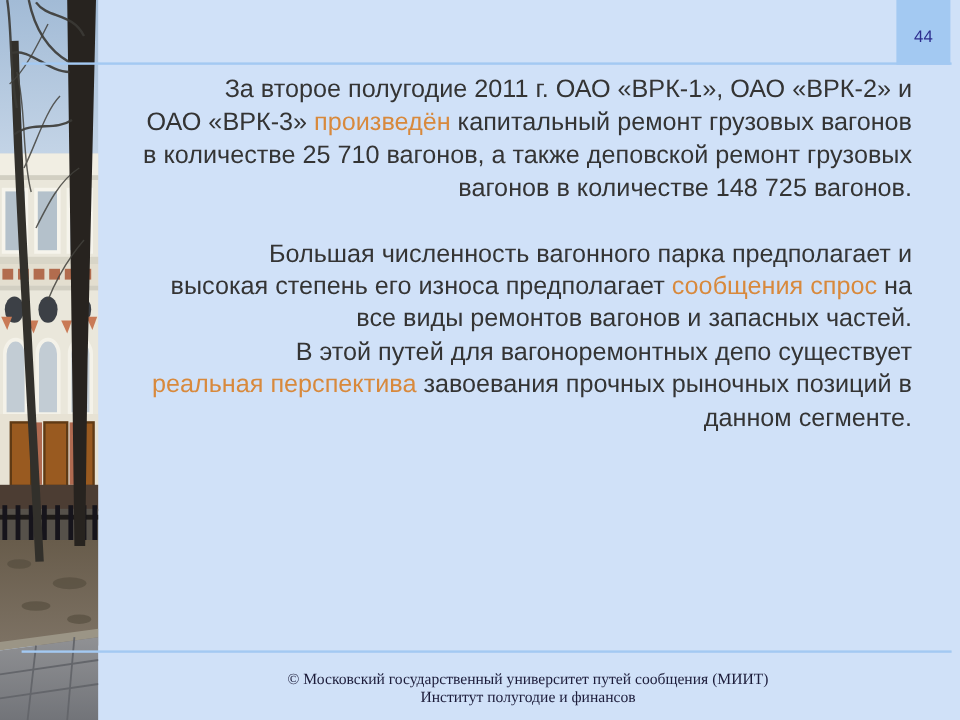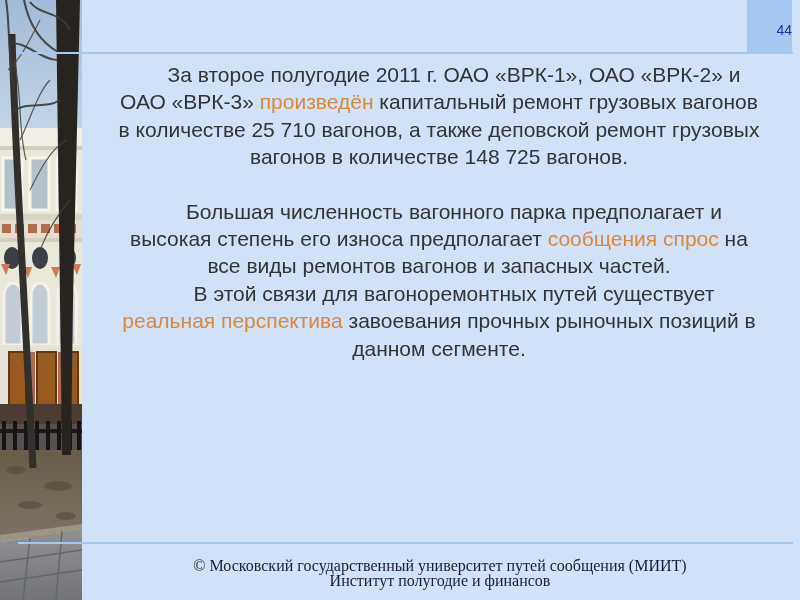--- a/index.html
+++ b/index.html
@@ -23,40 +23,40 @@
     position:absolute;left:0;top:0;width:82px;height:600px;overflow:hidden;
   }
   .rule{
     position:absolute;height:2px;background:var(--divider);
   }
   .rule-top{left:18px;top:52px;width:775px;}
   .rule-bottom{left:18px;top:542px;width:775px;}
   .page-box{
     position:absolute;left:747px;top:0;width:45px;height:54px;
     background:var(--page-box);
-    display:flex;align-items:center;justify-content:flex-end;
+    display:flex;align-items:center;justify-content:center;
   }
   .page-box span{
     color:var(--page-number-text);
     font-size:14px;
     padding-top:6px;
   }
   .body-text{
     position:absolute;left:118px;top:61px;width:642px;
     font-size:21px;line-height:27.4px;color:var(--body-text);
-    text-align:center;
+    text-align:right;
   }
   .para{text-indent:30px;}
   .para-gap{margin-bottom:27px;}
   .accent{color:var(--accent-text);}
   .footer{
     position:absolute;left:90px;right:10px;top:559px;
     text-align:center;
     font-family:"Liberation Serif", serif;
-    font-size:16px;line-height:14.5px;
+    font-size:13px;line-height:14.5px;
     color:var(--footer-text);
   }
 </style>
 </head>
 <body>
 
 <div class="slide">
 
   <div class="photo">
     <svg width="82" height="600" viewBox="0 0 82 600" xmlns="http://www.w3.org/2000/svg">
@@ -180,21 +180,21 @@
   </div>
 
   <div class="rule rule-top"></div>
   <div class="page-box">
     <span>44</span>
   </div>
 
   <div class="body-text">
     <p class="para para-gap"><span>За второе полугодие 2011 г. ОАО «ВРК-1», ОАО «ВРК-2» и ОАО «ВРК-3» </span><span class="accent">произведён</span><span> капитальный ремонт грузовых вагонов в количестве 25 710 вагонов, а также деповской ремонт грузовых вагонов в количестве 148 725 вагонов.</span></p>
     <p class="para"><span>Большая численность вагонного парка предполагает и высокая степень его износа предполагает </span><span class="accent">сообщения спрос</span><span> на все виды ремонтов вагонов и запасных частей.</span></p>
-    <p class="para"><span>В этой связи для вагоноремонтных путей существует </span><span class="accent">реальная перспектива</span><span> завоевания прочных рыночных позиций в данном сегменте.</span></p>
+    <p class="para"><span>В этой путей для вагоноремонтных депо существует </span><span class="accent">реальная перспектива</span><span> завоевания прочных рыночных позиций в данном сегменте.</span></p>
   </div>
 
   <div class="rule rule-bottom"></div>
   <div class="footer">
     <div>© Московский государственный университет путей сообщения (МИИТ)</div>
     <div>Институт полугодие и финансов</div>
   </div>
 
 </div>
 

